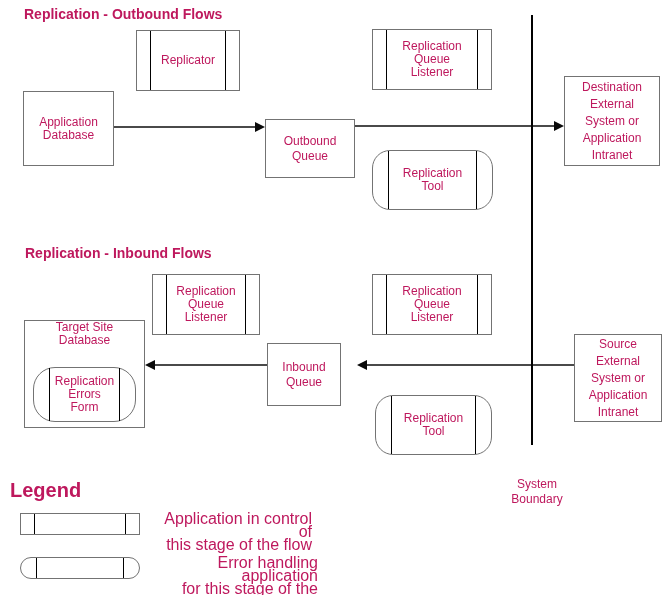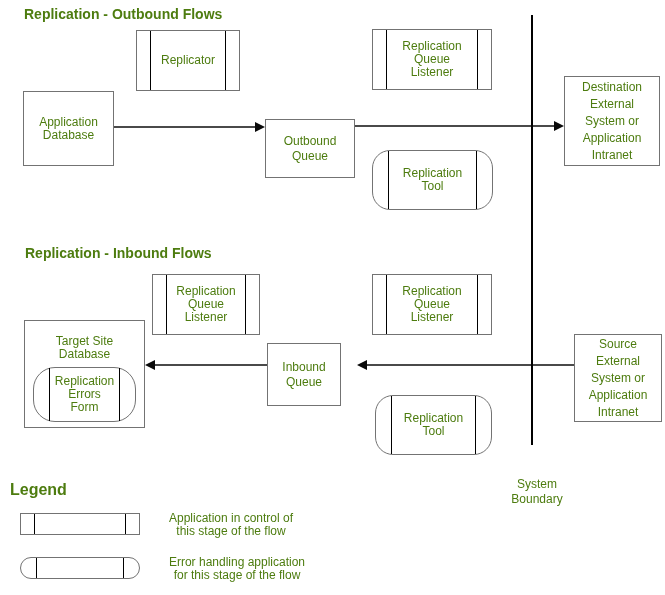--- a/index.html
+++ b/index.html
@@ -1,21 +1,21 @@
 <!DOCTYPE html>
 <html><head>
 <meta charset="utf-8">
 <style>
   html,body{margin:0;padding:0;background:#fff;}
   .canvas{
     position:relative;width:665px;height:595px;background:#ffffff;
-    font-family:"Liberation Sans",sans-serif;color:#4d7c0f;overflow:hidden;
+    font-family:"Liberation Sans",sans-serif;color:#be185d;overflow:hidden;
   }
   .sec-title{position:absolute;font-weight:bold;font-size:14px;line-height:16px;white-space:nowrap;}
-  .legend-title{position:absolute;font-weight:bold;font-size:16px;line-height:18px;white-space:nowrap;}
+  .legend-title{position:absolute;font-weight:bold;font-size:20px;line-height:18px;white-space:nowrap;}
 
   .box{
     position:absolute;border:1px solid #737373;background:#fff;
     display:flex;align-items:center;justify-content:center;
     text-align:center;font-size:12px;line-height:13px;white-space:pre-line;
     box-sizing:border-box;
   }
   .lh15{line-height:15px;}
   .lh17{line-height:17px;}
 
@@ -29,33 +29,33 @@
   
   .errbox{border-radius:18px;}
   .errbox::before,.errbox::after{
     content:"";position:absolute;top:0;bottom:0;width:0;border-left:1px solid #000;
   }
   .errbox::before{left:15px;}
   .errbox::after{right:15px;}
   .pill{border-radius:11px;}
   .form-radius{border-radius:22px;}
 
-  .container-box{align-items:flex-start;padding-top:14px;}
+  .container-box{align-items:flex-start;}
 
   .hline{position:absolute;height:2px;background:#4a4a4a;}
   .vline{position:absolute;width:2px;background:#000;}
   .ah-r{position:absolute;width:0;height:0;
         border-top:5px solid transparent;border-bottom:5px solid transparent;
         border-left:10px solid #0a0a0a;}
   .ah-l{position:absolute;width:0;height:0;
         border-top:5px solid transparent;border-bottom:5px solid transparent;
         border-right:10px solid #0a0a0a;}
 
   .free-label{position:absolute;font-size:12px;line-height:15px;text-align:center;white-space:pre-line;}
-  .legend-text{position:absolute;font-size:12px;line-height:13px;text-align:center;white-space:pre-line;}
+  .legend-text{position:absolute;font-size:16px;line-height:13px;text-align:right;white-space:pre-line;}
 </style>
 </head>
 <body>
 
 <div class="canvas">
 
   <div class="sec-title" style="left:24px;top:6px;">Replication - Outbound Flows</div>
   <div class="sec-title" style="left:25px;top:245px;">Replication - Inbound Flows</div>
 
   <div class="box appbox" style="left:136px;top:30px;width:104px;height:61px;">Replicator</div>

